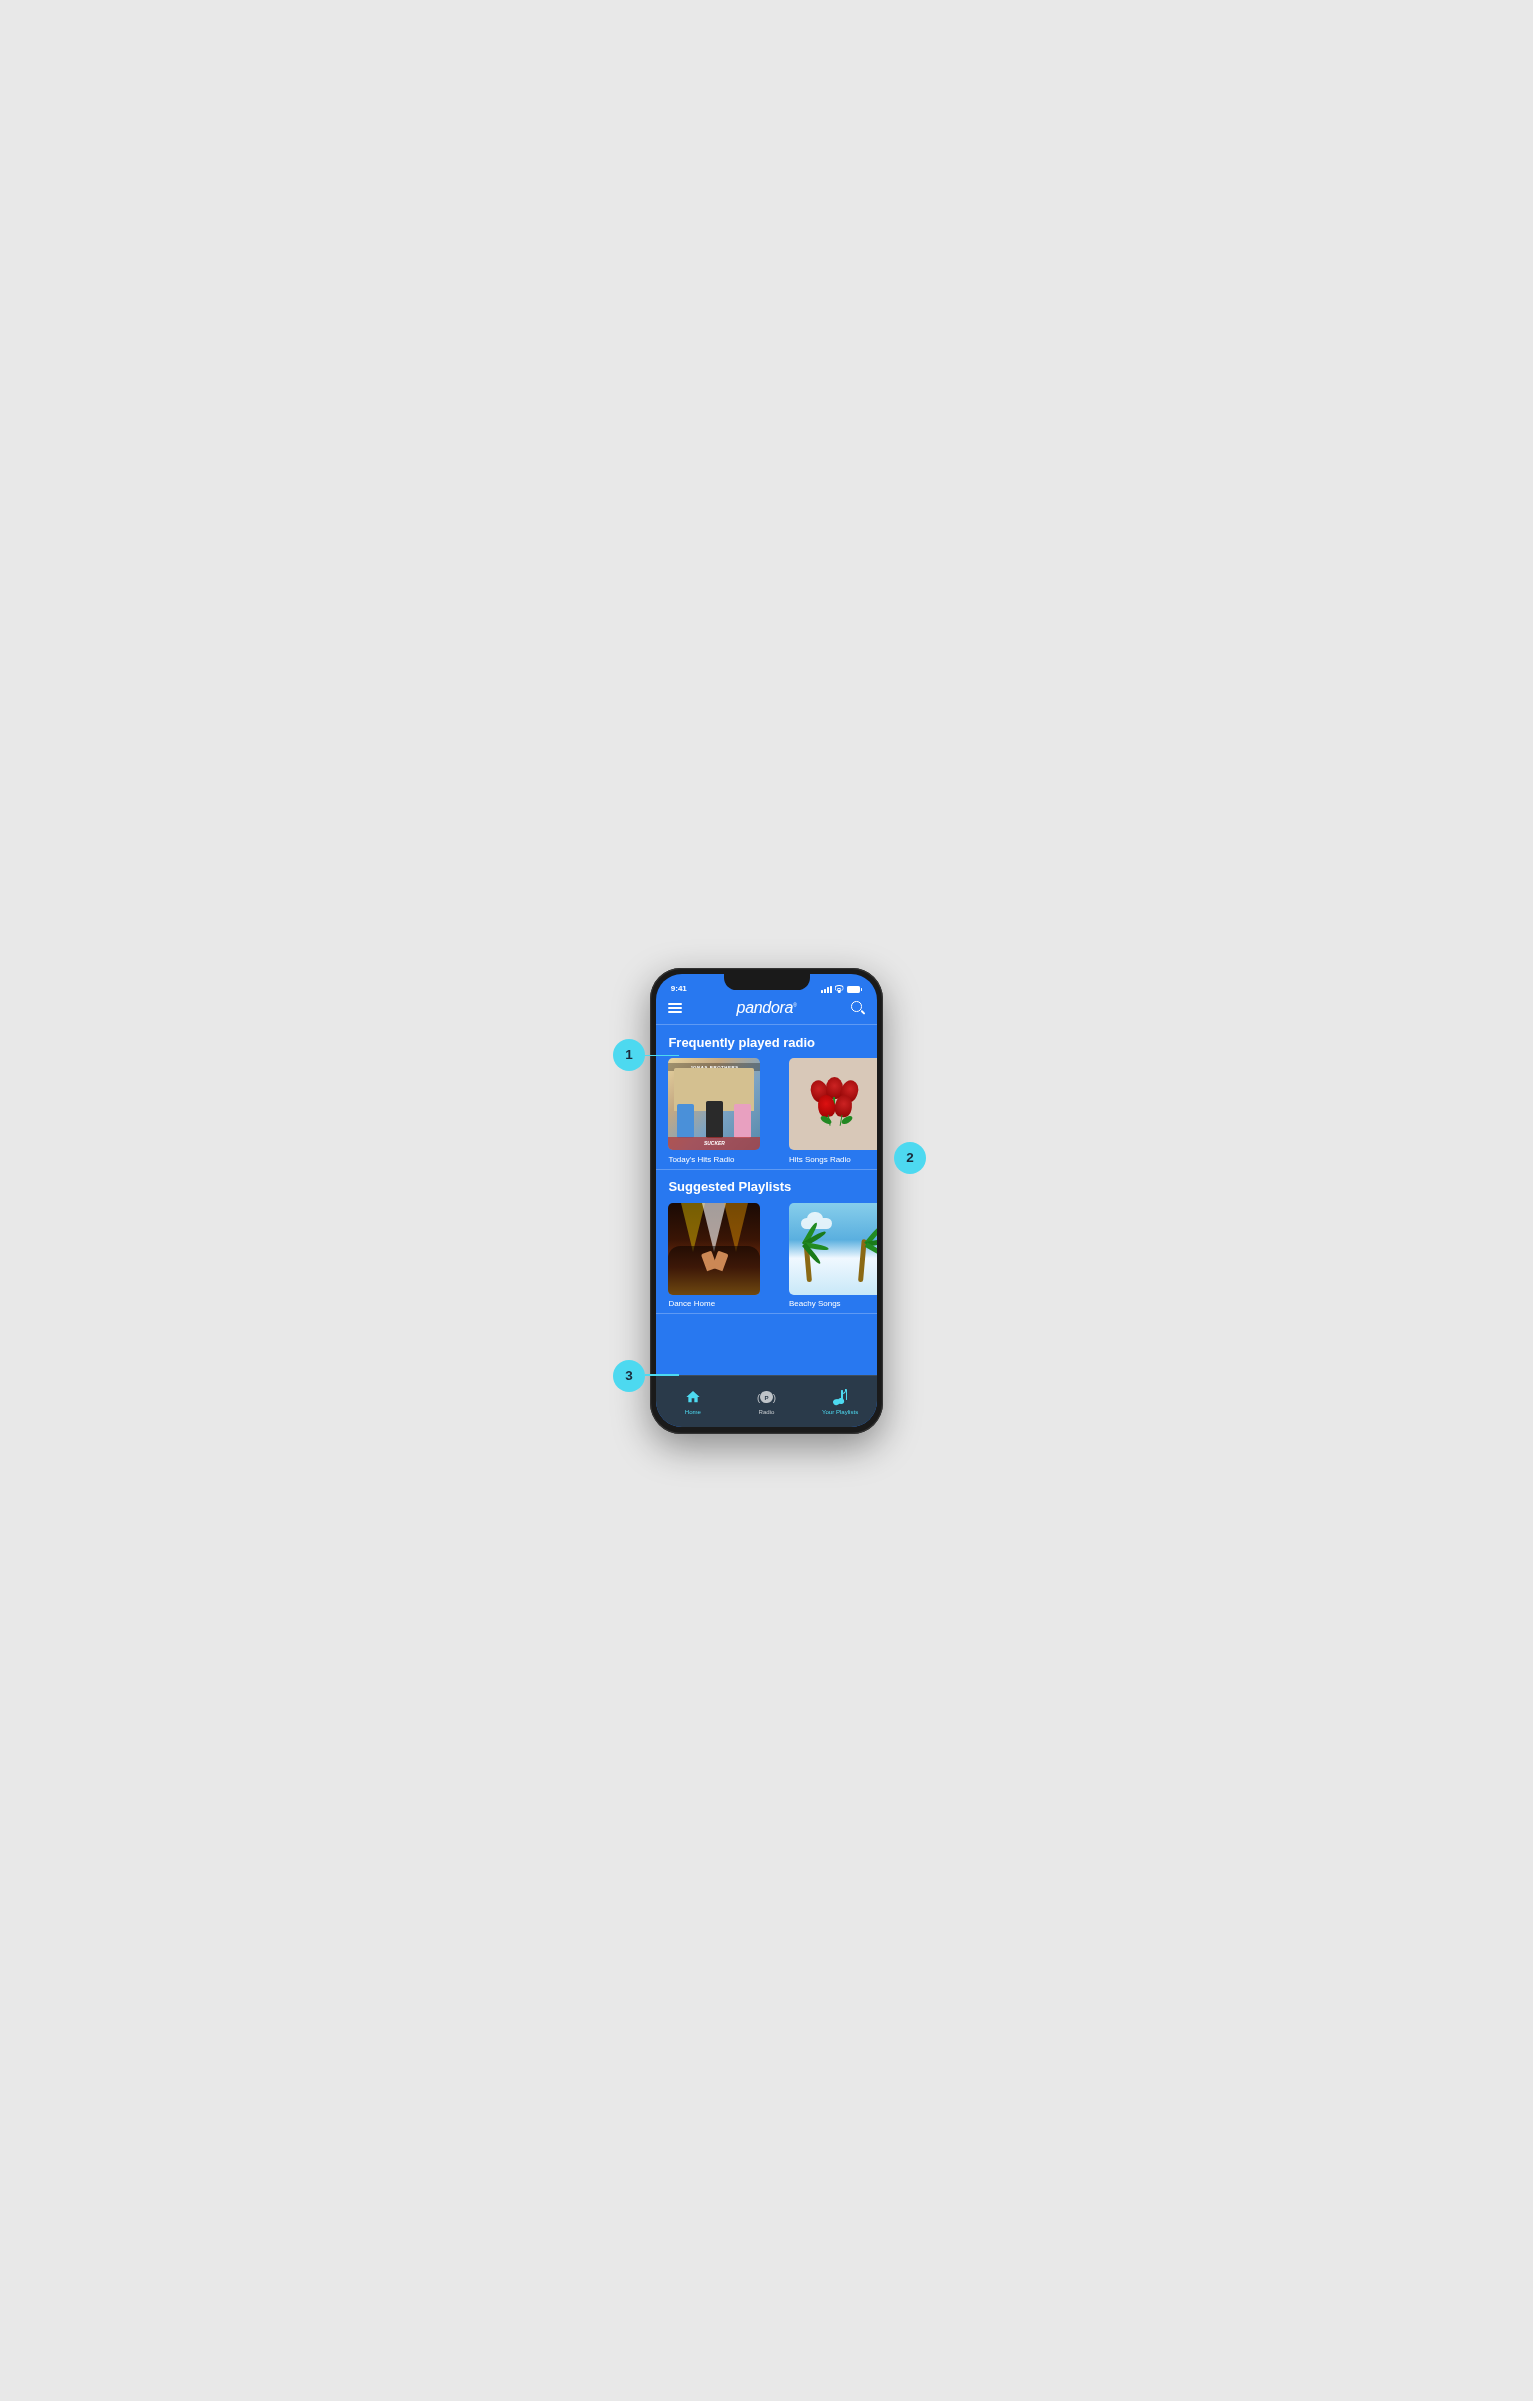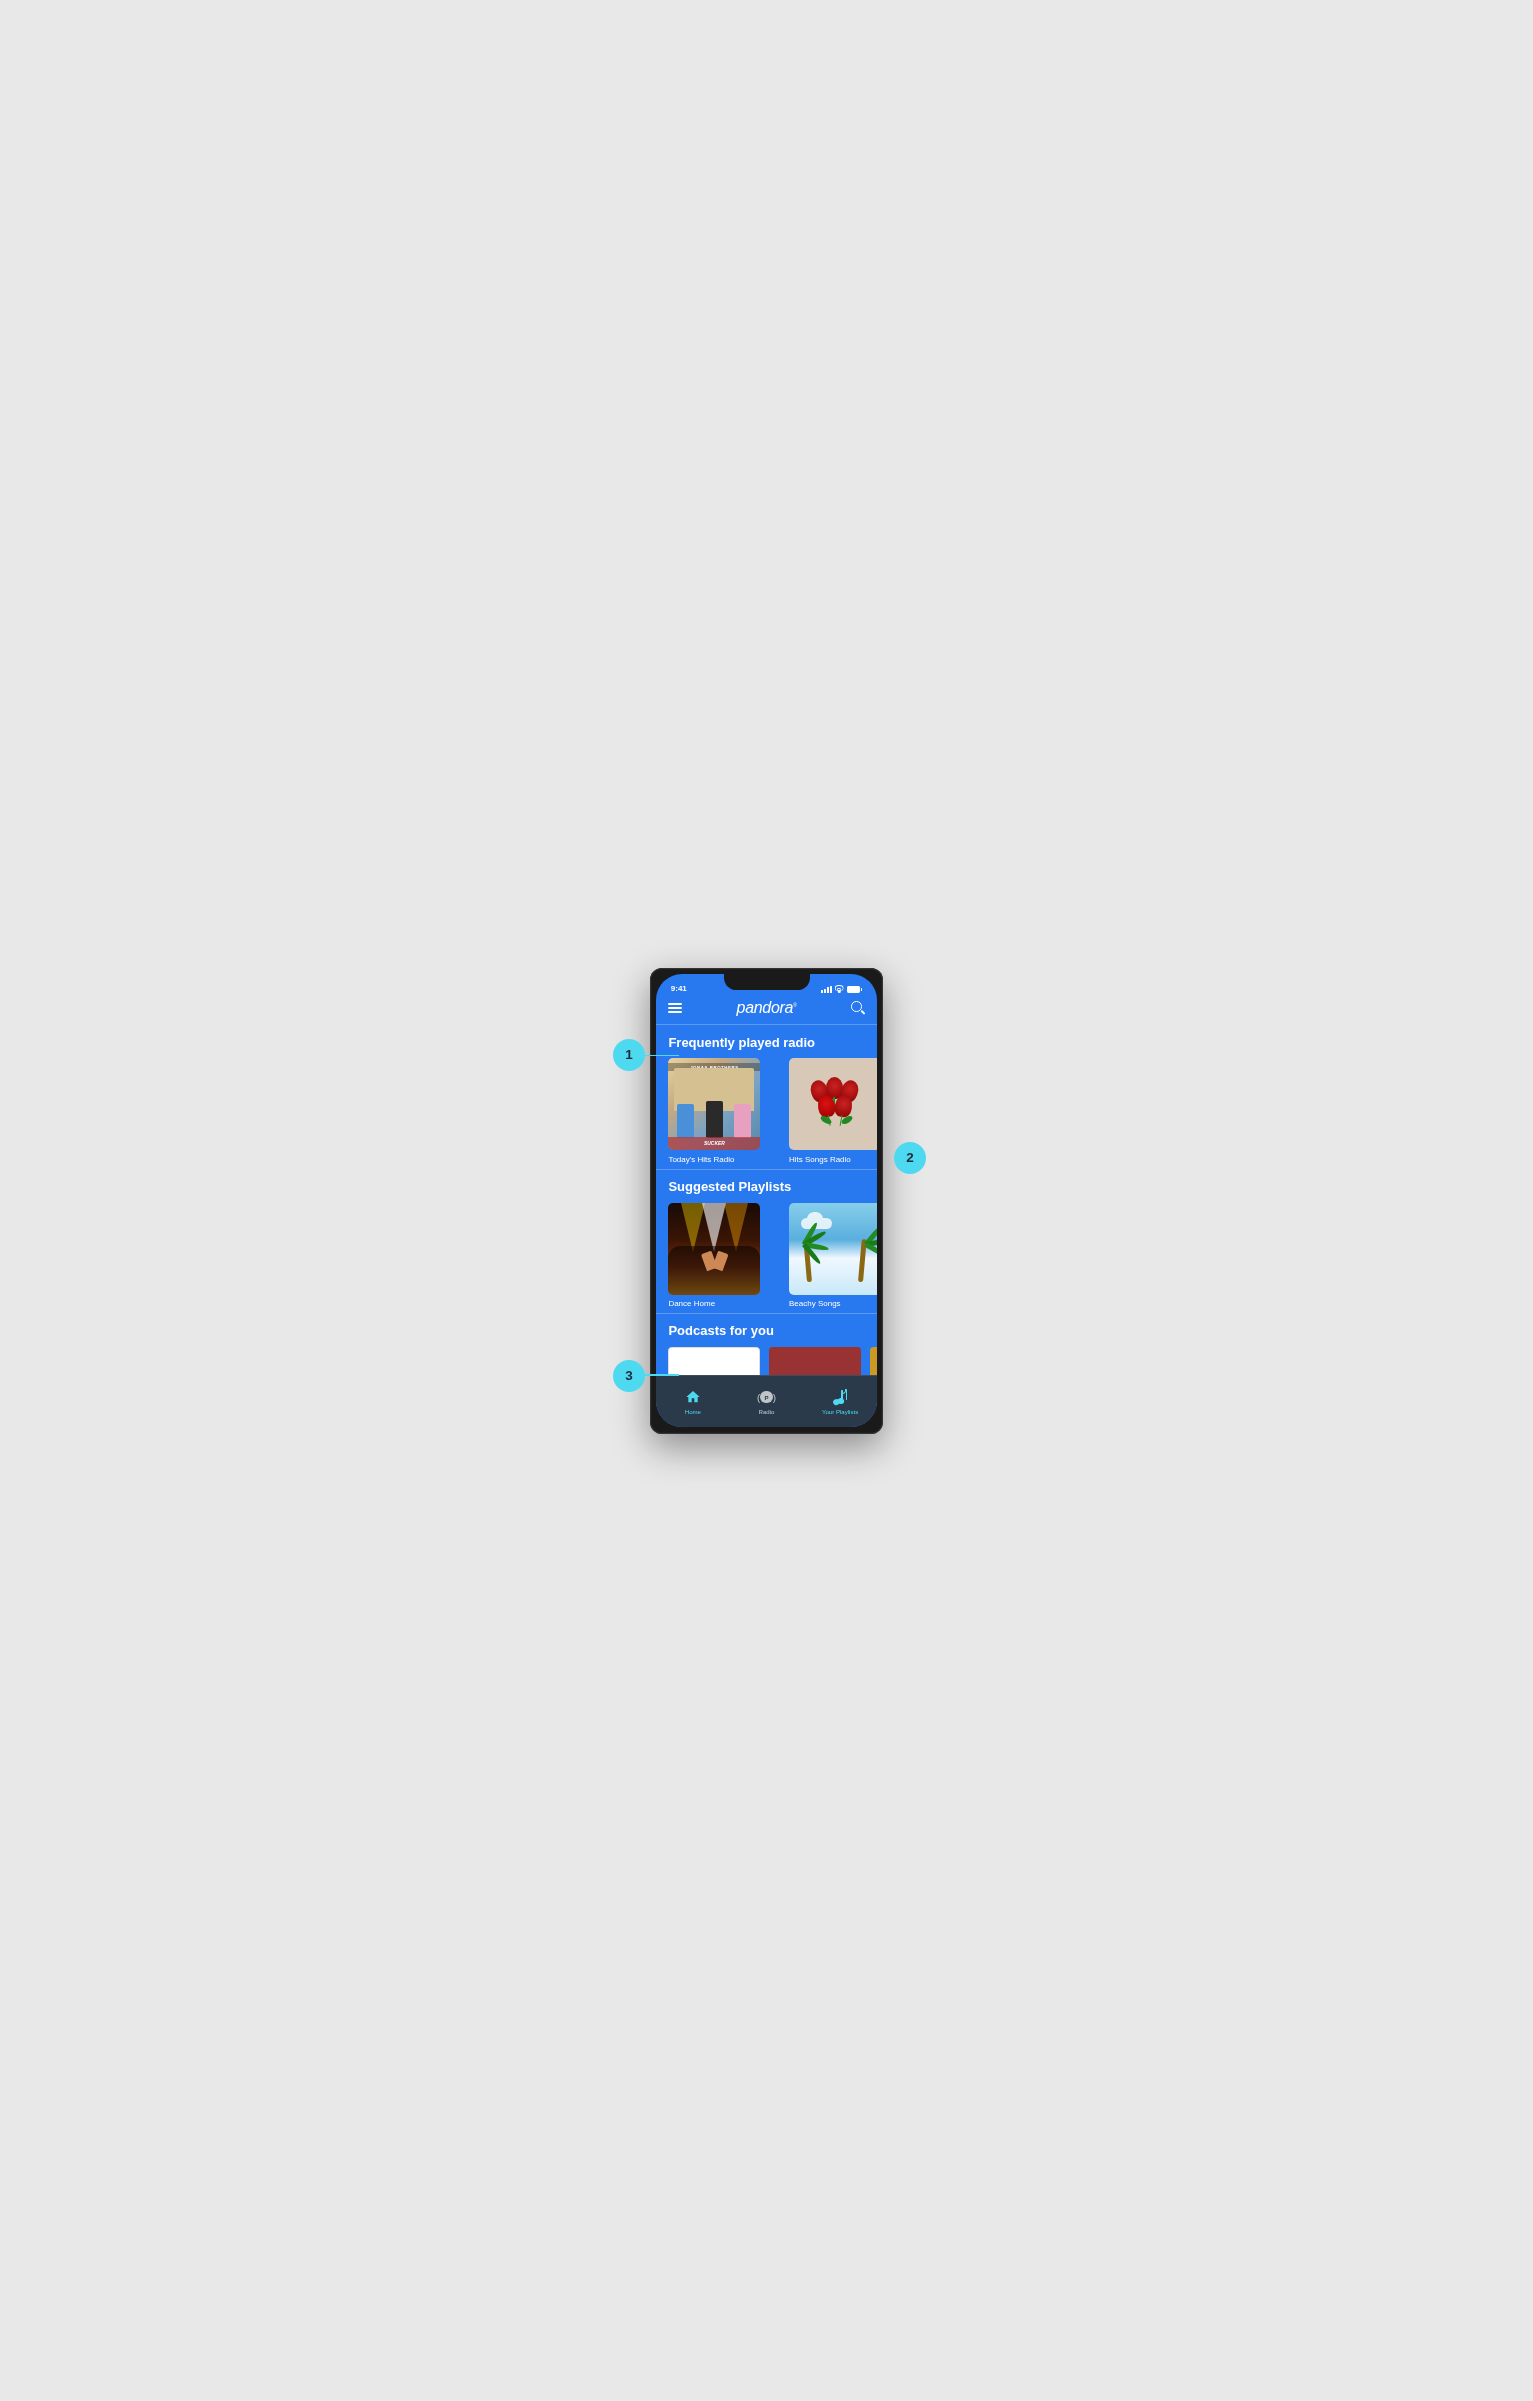--- a/index.html
+++ b/index.html
@@ -48,21 +48,21 @@
       z-index: 99;
     }
     .line-1 { left: 32px; top: 94px; width: 34px; }
     .line-3 { left: 32px; bottom: 65px; width: 34px; }
 
     
     .phone-frame {
       width: 233px;
       height: 466px;
       background: #1a1a1a;
-      border-radius: 12px;
+      border-radius: 31px;
       position: relative;
       box-shadow: 0 12.3px 37px rgba(0,0,0,0.4), inset 0 0 0 1.2px #333;
       overflow: hidden;
     }
 
     
     .screen {
       position: absolute;
       top: 6.1px;
       left: 6.1px;
@@ -818,28 +818,20 @@
                 <div class="art-partial"></div>
               </div>
               <div class="card-label">W...</div>
             </div>
 
           </div>
         </div>
 
         <div class="divider"></div>
 
-        <div class="section">
-          <div class="section-title">Podcasts for you</div>
-          <div class="podcast-row">
-            <div class="podcast-card podcast-white"></div>
-            <div class="podcast-card podcast-red"></div>
-            <div class="podcast-card podcast-gold" style="width:49px;"></div>
-          </div>
-        </div>
 
       </div>
 
       <div class="bottom-nav">
 
         <div class="nav-item">
           <div class="nav-icon">
             <svg class="home-icon-svg" viewBox="0 0 24 24" xmlns="http://www.w3.org/2000/svg">
               <path d="M10 20v-6h4v6h5v-8h3L12 3 2 12h3v8z"></path>
             </svg>

